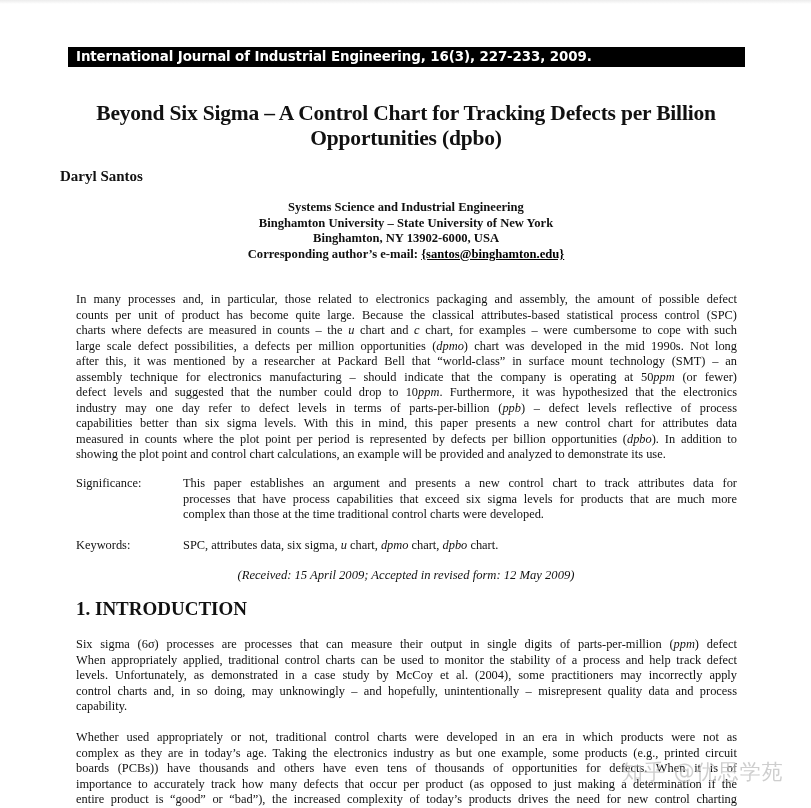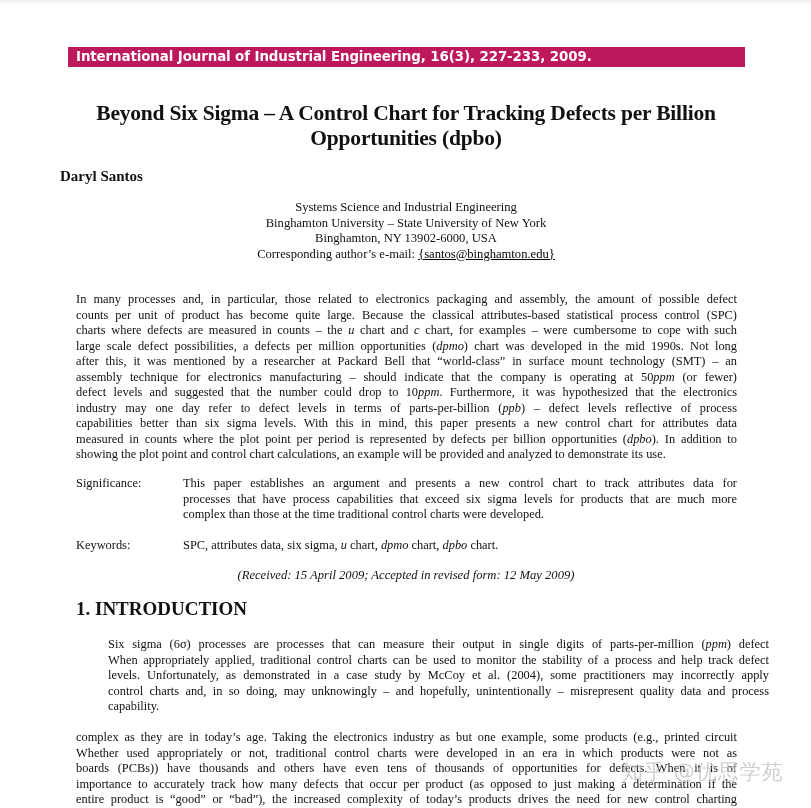--- a/index.html
+++ b/index.html
@@ -3,36 +3,36 @@
 <meta charset="utf-8">
 <style>
   html, body { margin: 0; padding: 0; background: #ffffff; }
   body {
     width: 811px; height: 808px; overflow: hidden; position: relative;
     font-family: "Liberation Serif", "DejaVu Serif", serif; color: #111;
   }
   .topshade { position: absolute; left: 0; top: 0; width: 811px; height: 4px; background: linear-gradient(#ececec, #ffffff); }
   .journal-bar {
     position: absolute; left: 68px; top: 47px; width: 677px; height: 20px;
-    background: #be185d; color: #fff;
+    background: #000000; color: #fff;
     font-family: "DejaVu Sans", "Liberation Sans", sans-serif; font-weight: bold;
     font-size: 13.4px; line-height: 20px; padding-left: 8px; box-sizing: border-box;
     white-space: nowrap; letter-spacing: -0.1px;
   }
   .title {
     position: absolute; left: 60px; top: 101px; width: 692px; text-align: center;
     font-weight: bold; font-size: 21.5px; line-height: 25px; letter-spacing: -0.2px;
   }
   .author {
     position: absolute; left: 60px; top: 166px; width: 692px; text-align: left;
     font-weight: bold; font-size: 15px; line-height: 20px;
   }
   .affil {
     position: absolute; left: 60px; top: 200px; width: 692px; text-align: center;
-    font-size: 12.6px; line-height: 15.5px;
+    font-size: 12.6px; line-height: 15.5px; font-weight: bold;
   }
   .affil a { color: #000000; text-decoration: underline; }
   .para {
     position: absolute; left: 76px; width: 661px; font-size: 12.4px; line-height: 15.5px;
     text-align: justify;
   }
   .para .ln { display: block; text-align: justify; text-align-last: justify; white-space: nowrap; }
   .para .ln.last { text-align-last: left; }
   .row {
     position: absolute; left: 76px; width: 661px; font-size: 12.4px; line-height: 15.5px;
@@ -102,29 +102,29 @@
 
 <div class="row" style="top:538px;">
   <span class="lbl">Keywords:</span>
   <div class="val" id="keywords">SPC, attributes data, six sigma, <i>u</i> chart, <i>dpmo</i> chart, <i>dpbo</i> chart.</div>
 </div>
 
 <div class="received">(Received: 15 April 2009; Accepted in revised form: 12 May 2009)</div>
 
 <div class="section">1. INTRODUCTION</div>
 
-<div class="para" id="intro1" style="top:637px;margin-left:32px;">
+<div class="para" id="intro1" style="top:637px;">
     <span class="ln">Six sigma (6σ) processes are processes that can measure their output in single digits of parts-per-million (<i>ppm</i>) defect</span>
     <span class="ln">When appropriately applied, traditional control charts can be used to monitor the stability of a process and help track defect</span>
     <span class="ln">levels.  Unfortunately, as demonstrated in a case study by McCoy et al. (2004), some practitioners may incorrectly apply</span>
     <span class="ln">control charts and, in so doing, may unknowingly – and hopefully, unintentionally – misrepresent quality data and process</span>
     <span class="ln last">capability.</span>
   </div>
 
 <div class="para" id="intro2" style="top:730px;">
+    <span class="ln">      Whether used appropriately or not, traditional control charts were developed in an era in which products were not as</span>
     <span class="ln">complex as they are in today’s age.  Taking the electronics industry as but one example, some products (e.g., printed circuit</span>
-    <span class="ln">      Whether used appropriately or not, traditional control charts were developed in an era in which products were not as</span>
     <span class="ln">boards (PCBs)) have thousands and others have even tens of thousands of opportunities for defects.  When it is of</span>
     <span class="ln">importance to accurately track how many defects that occur per product (as opposed to just making a determination if the</span>
     <span class="ln">entire product is “good” or “bad”), the increased complexity of today’s products drives the need for new control charting</span>
   </div>
 
 <div class="watermark">知乎 @优思学苑</div>
 
 </body></html>

